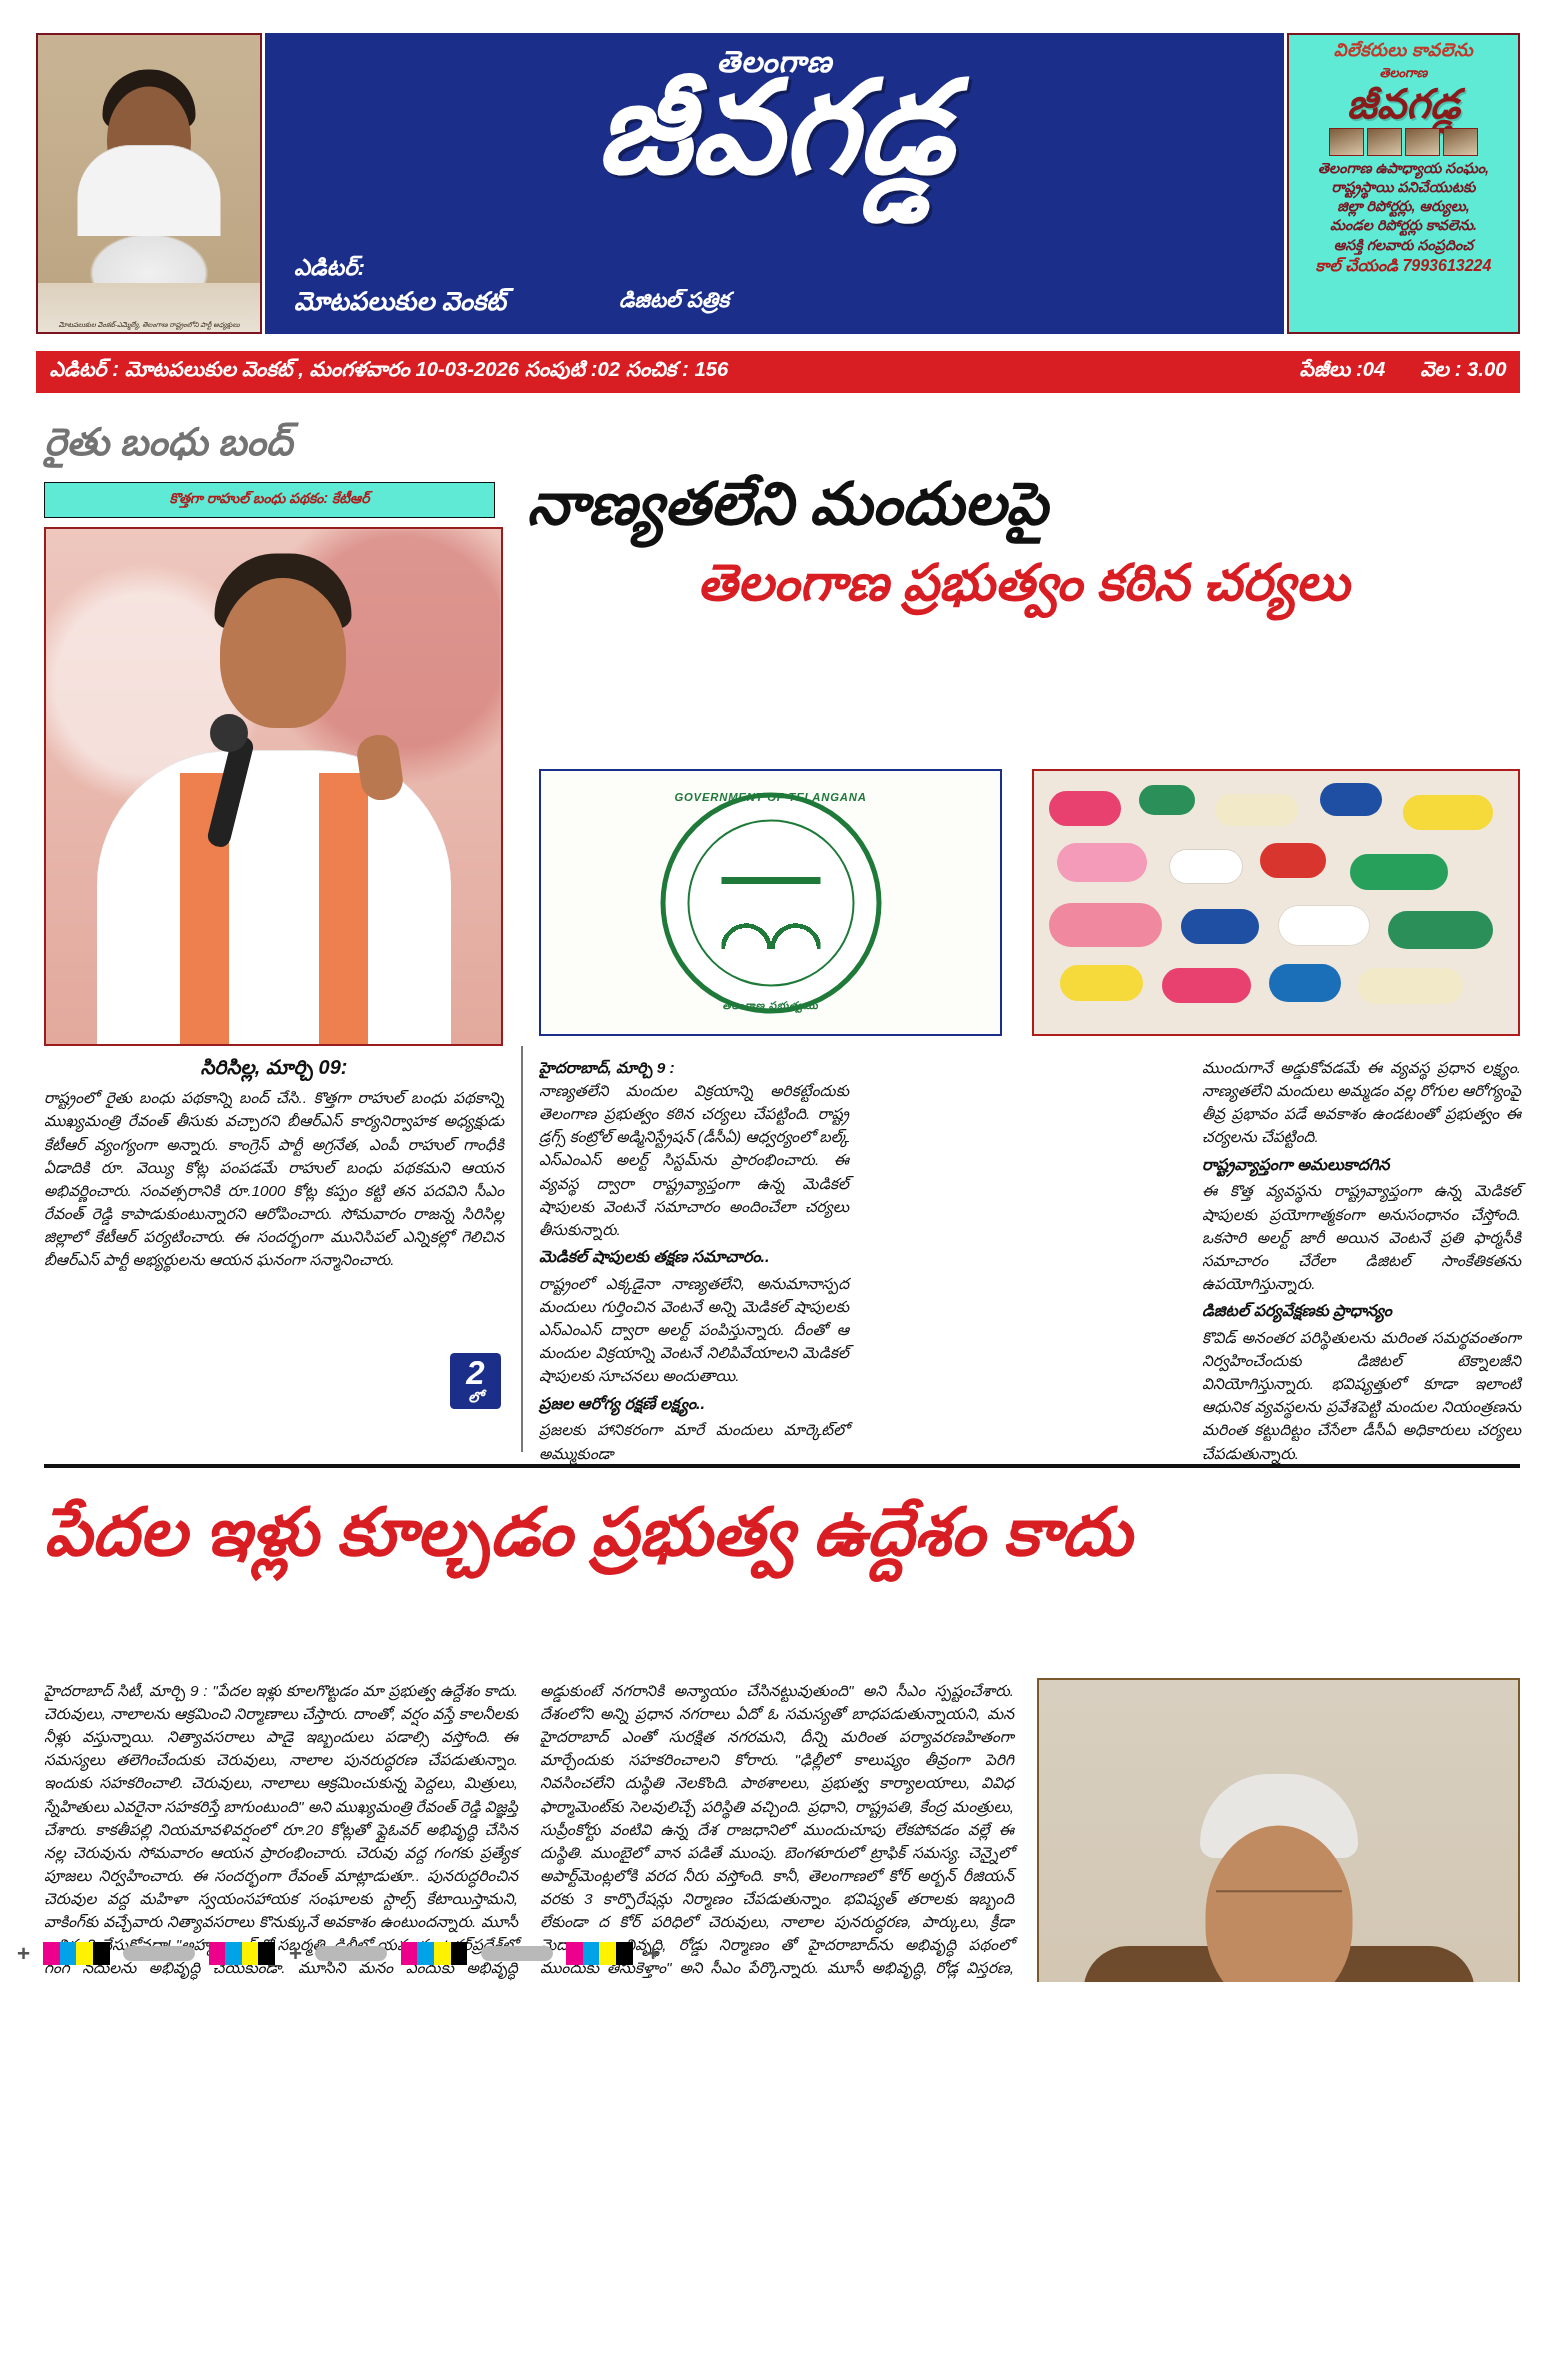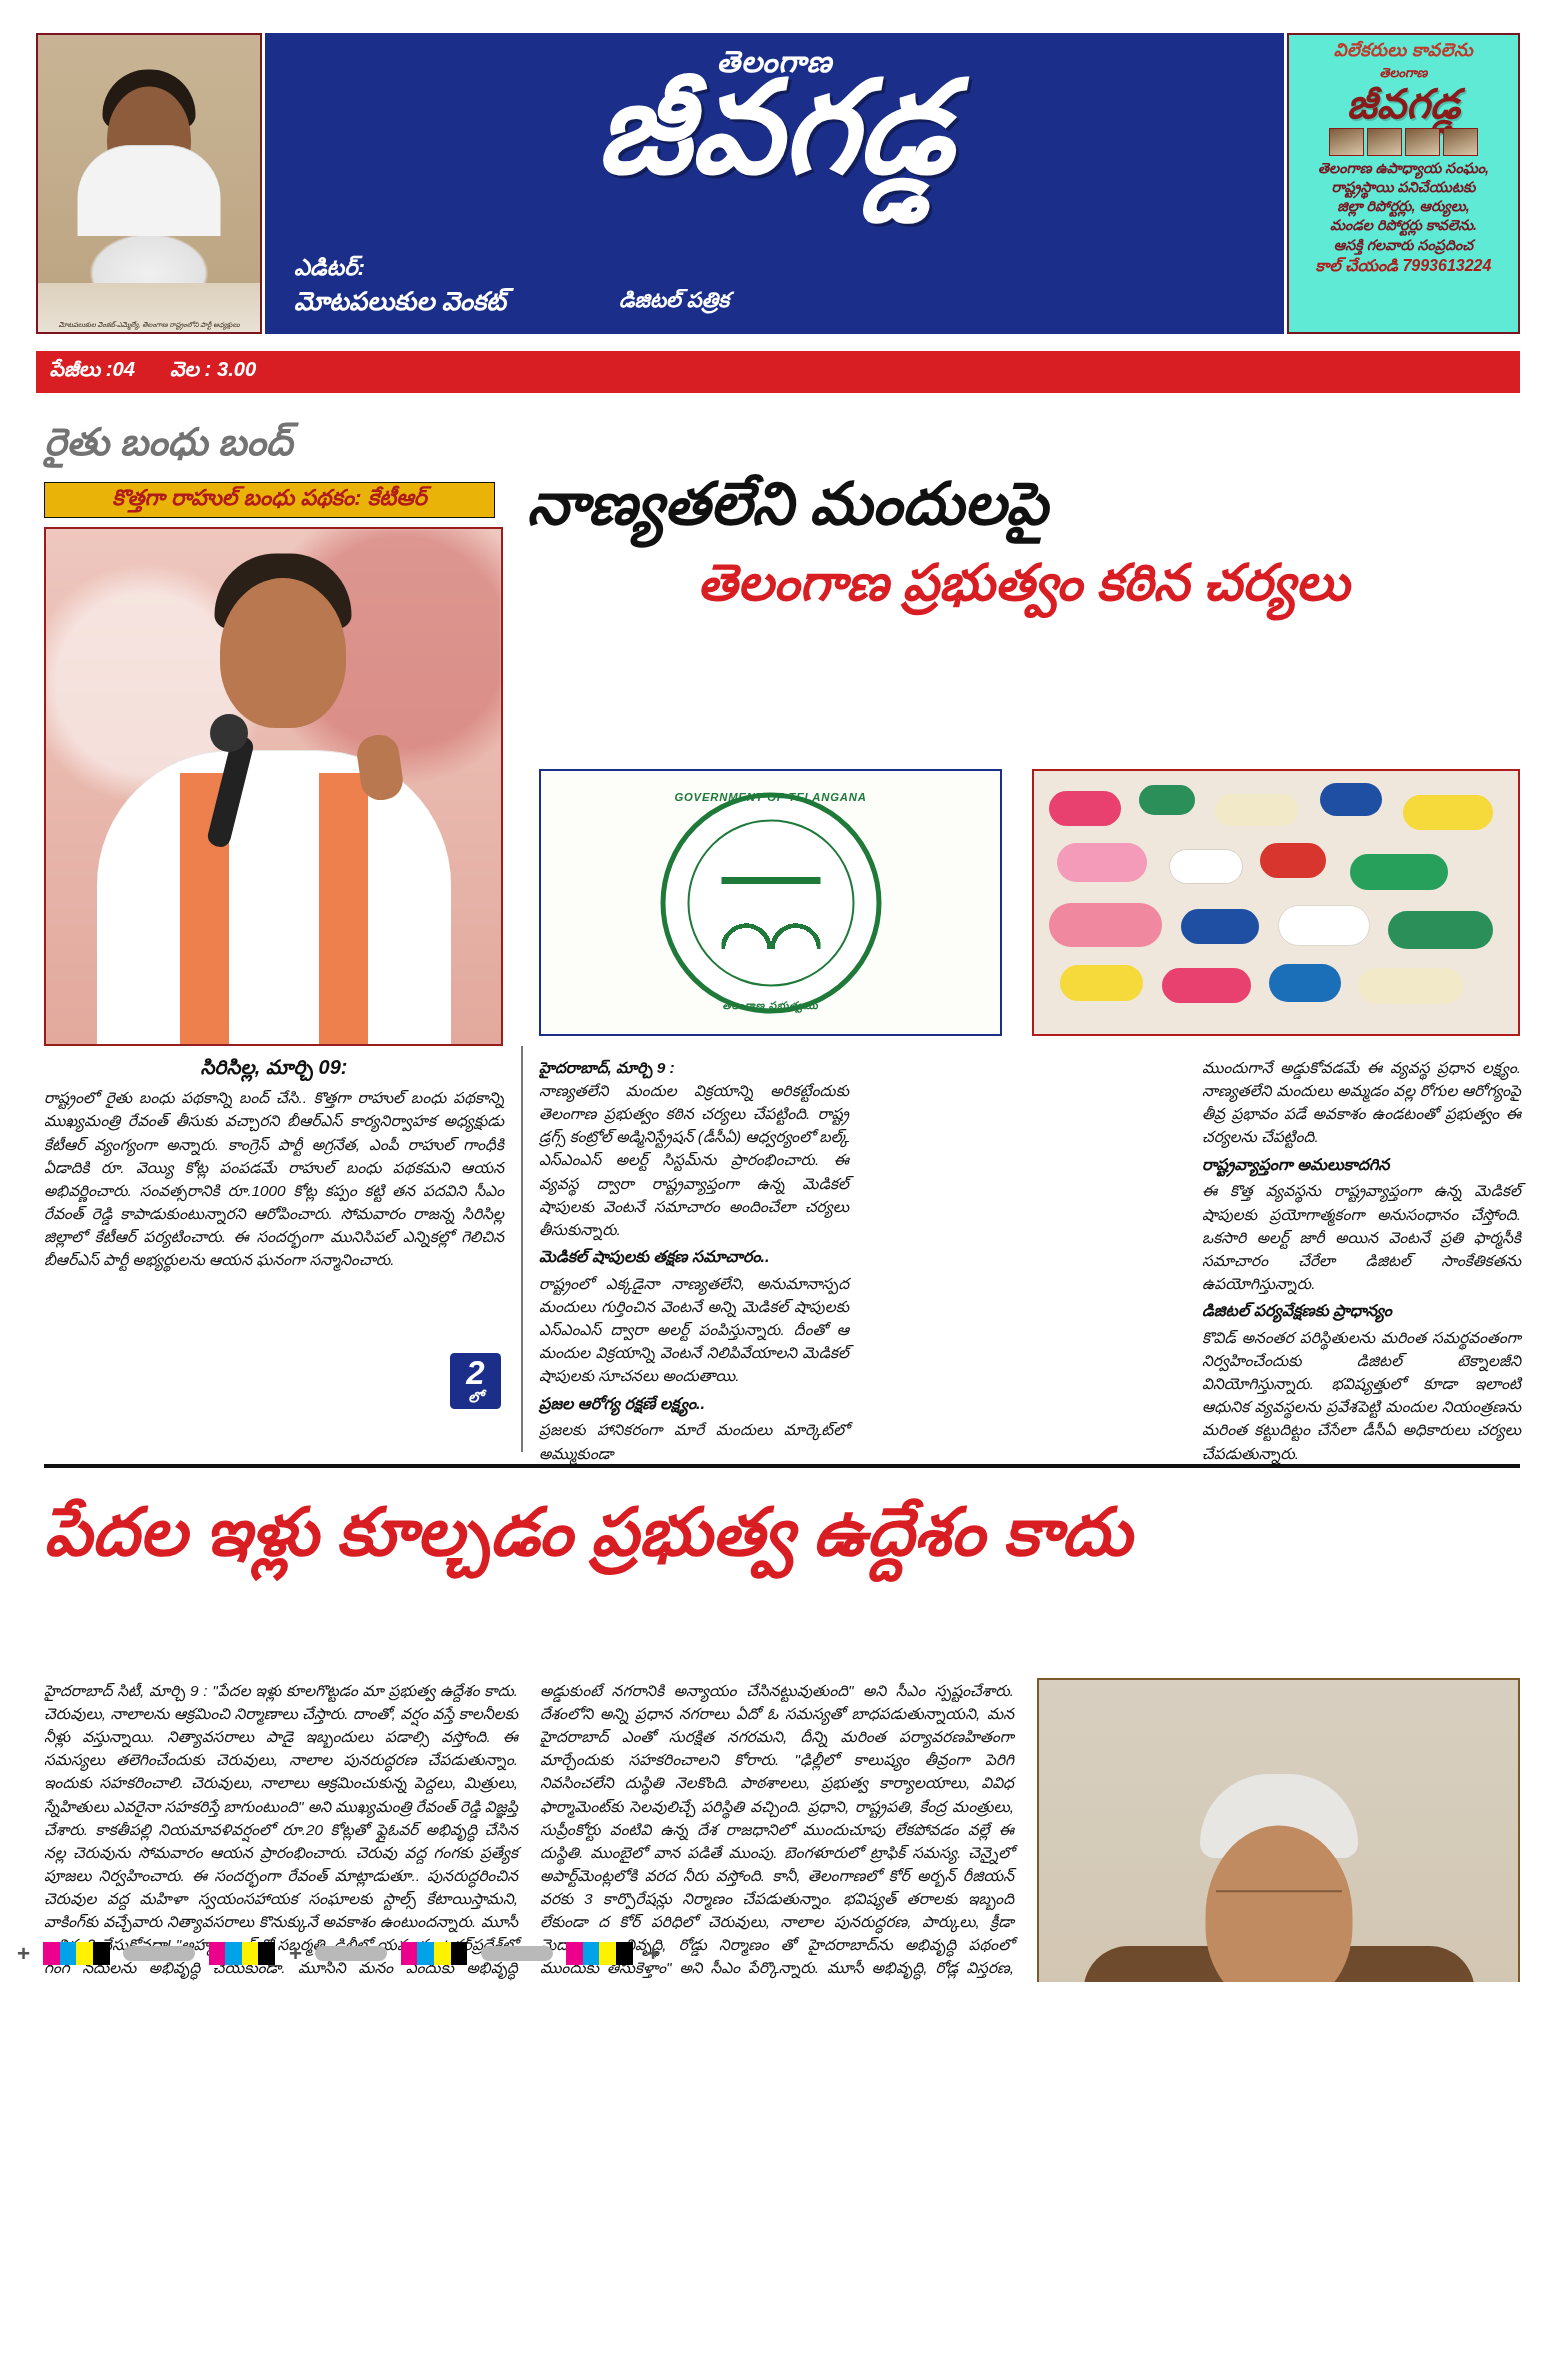--- a/index.html
+++ b/index.html
@@ -226,29 +226,29 @@
     width: 459px;
     font-size: 38px;
     font-weight: bold;
     color: #737373;
   }
   .ktr-yellow {
     position: absolute;
     left: 44px; top: 482px;
     width: 451px;
     height: 36px;
-    background: #eab308;
+    background: #5eead4;
     border: 1.5px solid #111;
     box-sizing: border-box;
     display: flex;
     align-items: center;
     justify-content: center;
     color: #b01b1b;
     font-weight: bold;
-    font-size: 22px;
+    font-size: 14px;
   }
   .ktr-photo {
     position: absolute;
     left: 44px; top: 527px;
     width: 459px;
     height: 519px;
     border: 2.3px solid #9a1d1d;
     box-sizing: border-box;
     overflow: hidden;
     background: linear-gradient(180deg,#f0c9c2 0%, #e8b3a8 45%, #dfa79b 100%);
@@ -603,20 +603,21 @@
       <div class="ad-line">తెలంగాణ ఉపాధ్యాయ సంఘం,</div>
       <div class="ad-line">రాష్ట్రస్థాయి పనిచేయుటకు</div>
       <div class="ad-line">జిల్లా రిపోర్టర్లు, ఆర్యులు,</div>
       <div class="ad-line">మండల రిపోర్టర్లు కావలెను.</div>
       <div class="ad-line">ఆసక్తి గలవారు సంప్రదించ</div>
       <div class="ad-phone">కాల్ చేయండి 7993613224</div>
     </div>
   </div>
 
   <div class="infobar">
+    <div class="left">ఎడిటర్ : మోటపలుకుల వెంకట్ ,  మంగళవారం   10-03-2026  సంపుటి :02  సంచిక : 156</div>
     <div class="right">
       <span>పేజీలు :04</span>
       <span>వెల : 3.00</span>
     </div>
   </div>
 
   <div class="ktr-head">రైతు బంధు బంద్</div>
   <div class="ktr-yellow">కొత్తగా రాహుల్ బంధు పథకం: కేటీఆర్</div>
 
   <div class="ktr-photo">

